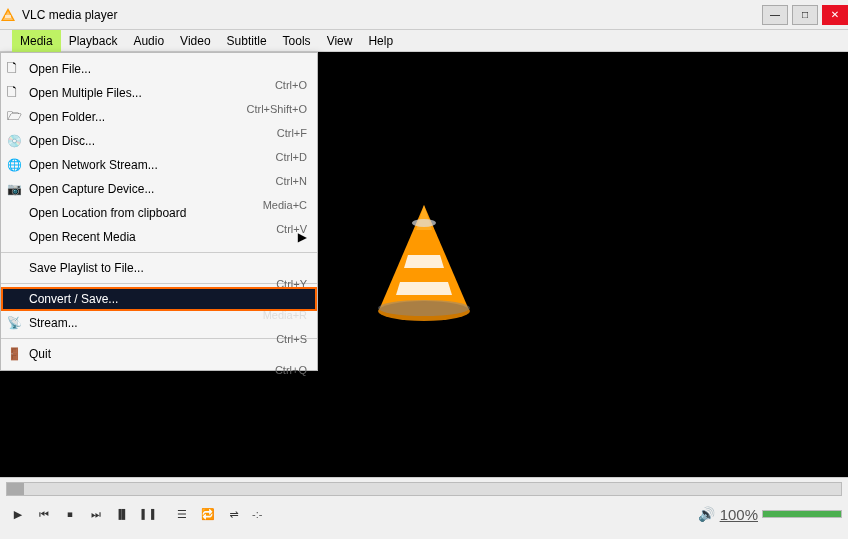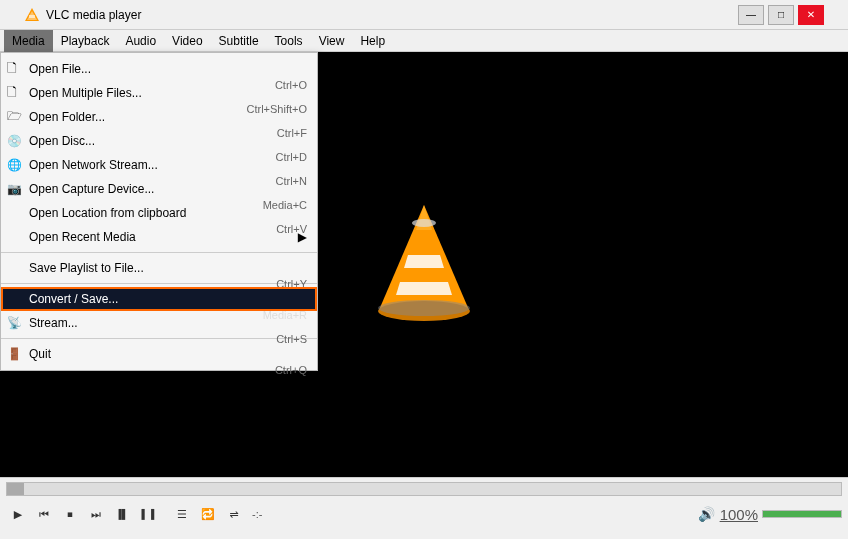--- a/index.html
+++ b/index.html
@@ -12,21 +12,21 @@
       overflow: hidden;
       position: relative;
     }
 
     
     .title-bar {
       background: #f0f0f0;
       height: 30px;
       display: flex;
       align-items: center;
-      padding: 0 24px;
+      padding: 0 0;
       border-bottom: 1px solid #ccc;
       position: relative;
     }
     .title-bar-icon {
       width: 16px;
       height: 16px;
       margin-right: 6px;
     }
     .title-bar-text {
       font-size: 12px;
@@ -192,21 +192,22 @@
       font-size: 11px;
       margin-top: 32px;
     }
     .dropdown-item.highlighted .shortcut {
       color: #ddd;
     }
     .dropdown-item .arrow {
       margin-left: auto;
     }
     .menu-bar-open {
-      background: #737373;
+      background: #bef264;
+      margin-left: 8px;
     }
   </style>
 </head>
 <body>
 
 <div class="title-bar">
   <div class="title-bar-icon">
     <svg width="16" height="16" viewBox="0 0 16 16">
       <polygon points="8,1 15,14 1,14" fill="#f90"></polygon>
       <polygon points="8,4 13,13 3,13" fill="#fff" opacity="0.4"></polygon>

